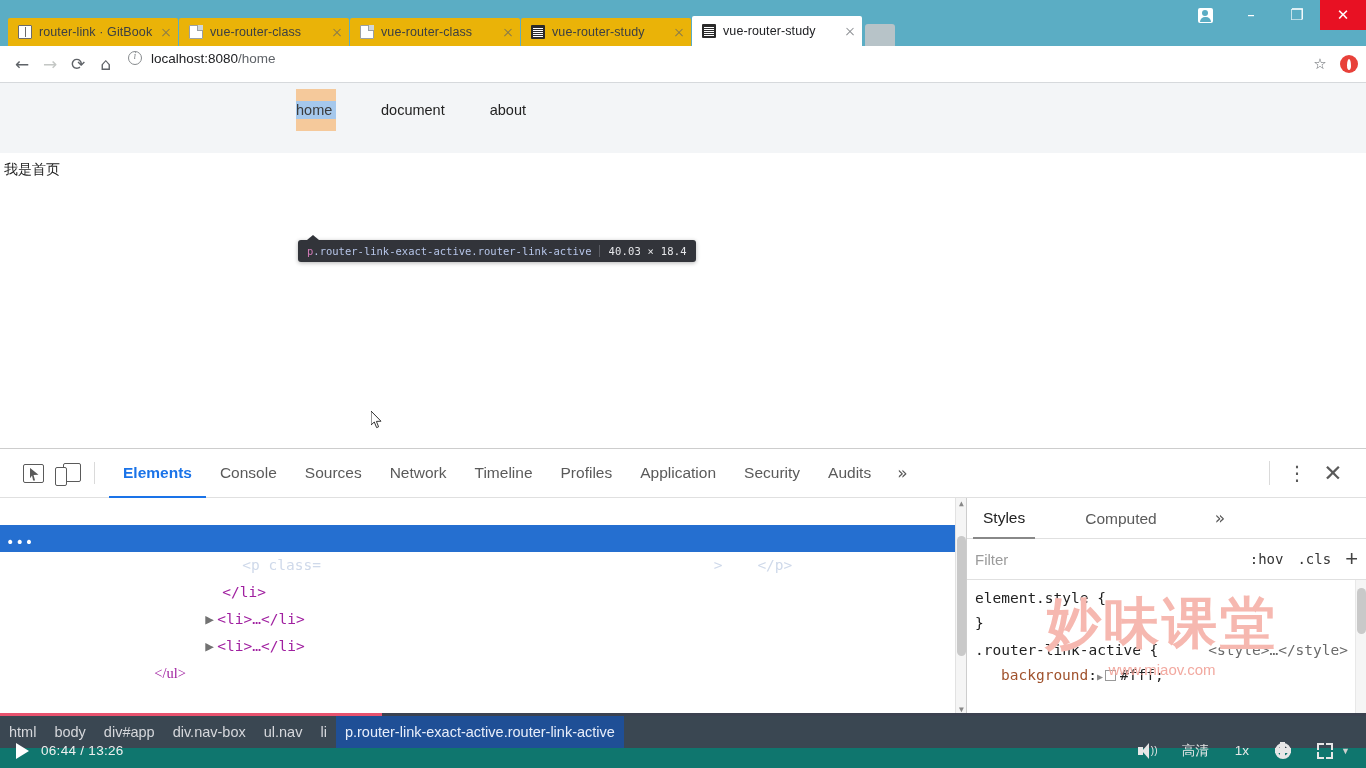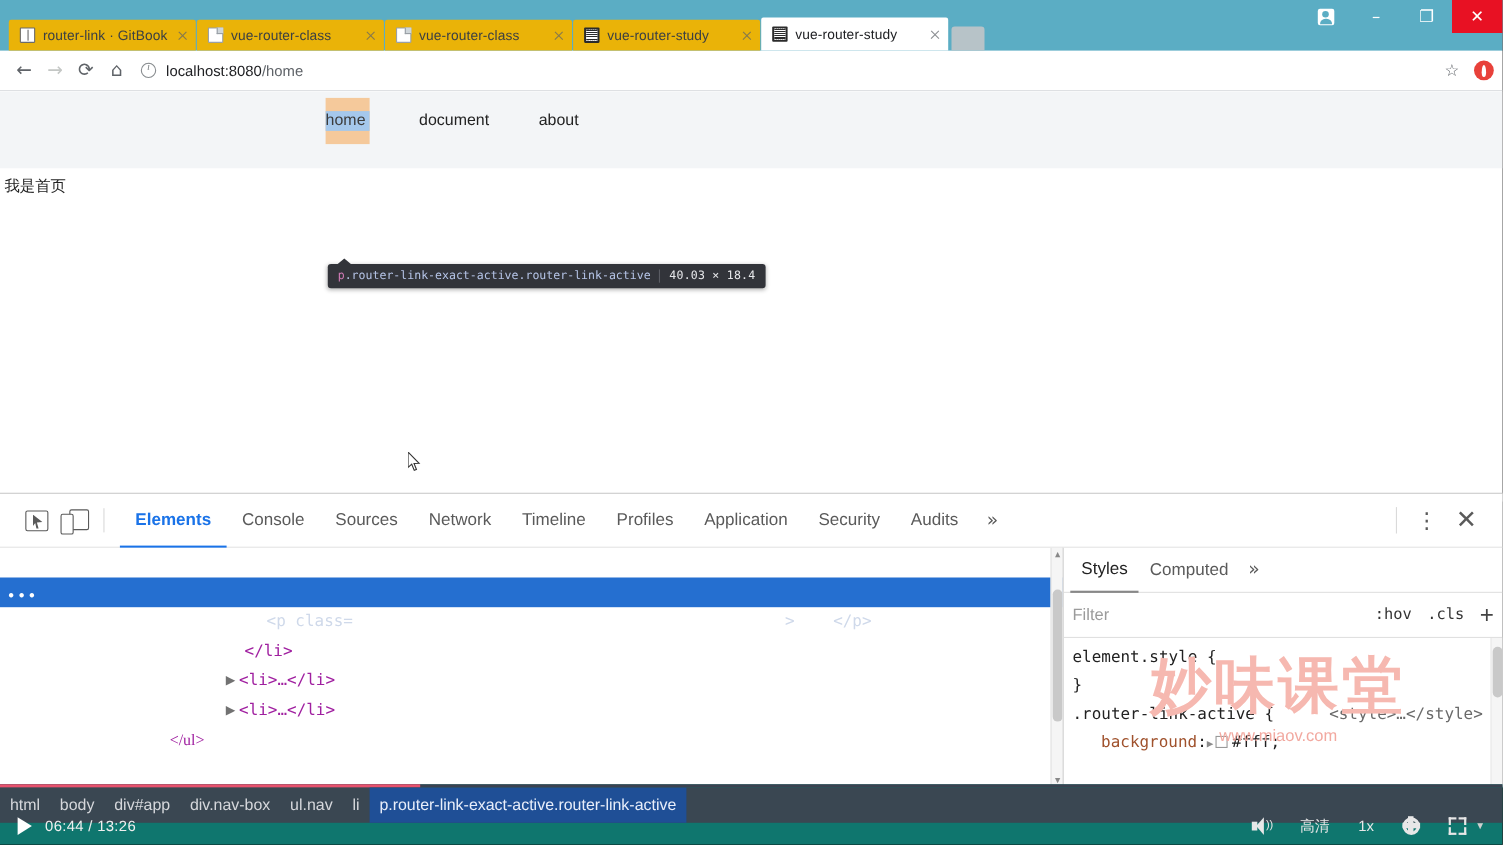--- a/index.html
+++ b/index.html
@@ -83,21 +83,21 @@
   .omnirow {
     height: 37px; background: #fff; display: flex; align-items: center;
     padding: 0 8px; border-bottom: 1px solid #d6d9dc;
   }
   .navbtn {
     width: 28px; height: 28px; display: flex; align-items: center; justify-content: center;
     color: #5f6368; font-size: 17px; font-family: "DejaVu Sans", sans-serif;
   }
   .navbtn.disabled { color: #c4c7c5; }
   .urlbox {
-    flex: 1 1 auto; height: 26px; margin-left: 8px; display: flex; align-items: center;
+    flex: 1 1 auto; height: 26px; margin-left: 8px; display: flex; 
     font-size: 13.5px; color: #202124;
   }
   .info-ico {
     width: 14px; height: 14px; border: 1.2px solid #878b8e; border-radius: 50%;
     margin-right: 9px; position: relative; flex: 0 0 14px;
   }
   .info-ico::after {
     content: "i"; position: absolute; left: 0; right: 0; top: -2.5px; text-align: center;
     font-size: 10px; font-style: italic; color: #878b8e; font-family: "Liberation Serif", serif;
   }
@@ -216,21 +216,21 @@
   .scrollbar-v {
     position: absolute; right: 0; top: 0; width: 11px; height: 100%; background: #f5f5f5;
     border-left: 1px solid #e2e2e2;
   }
   .scroll-thumb { position: absolute; left: 1px; top: 38px; width: 9px; height: 120px; background: #c9c9c9; border-radius: 5px; }
   .scroll-arrow { position: absolute; left: 0; width: 11px; height: 12px; color: #888; font-size: 8px; text-align: center; line-height: 12px; }
 
   .styles-pane {
     width: 400px; background: #fff; border-left: 1px solid #cdcdcd; position: relative; overflow: hidden;
   }
-  .st-tabs { height: 41px; display: flex; align-items: center; border-bottom: 1px solid #e0e0e0; padding-left: 6px; }
+  .st-tabs { height: 41px; display: flex; align-items: center; border-bottom: 1px solid #e0e0e0; padding-left: 6px; gap: 40px; }
   .st-tab { font-size: 15.5px; color: #5a5a5a; padding: 0 10px; line-height: 39px; }
   .st-tab.active { color: #222; border-bottom: 2px solid #888; font-weight: normal; }
   .st-more { font-size: 17px; color: #5a5a5a; padding-left: 8px; font-family: "DejaVu Sans", sans-serif; }
   .st-filter {
     height: 41px; display: flex; align-items: center; border-bottom: 1px solid #e0e0e0; padding: 0 8px;
     font-size: 15px;
   }
   .st-filter .ph { color: #9b9b9b; }
   .st-filter .hov, .st-filter .cls {
     font-family: "DejaVu Sans Mono", monospace; color: #333; font-size: 14px; margin-left: 14px;

